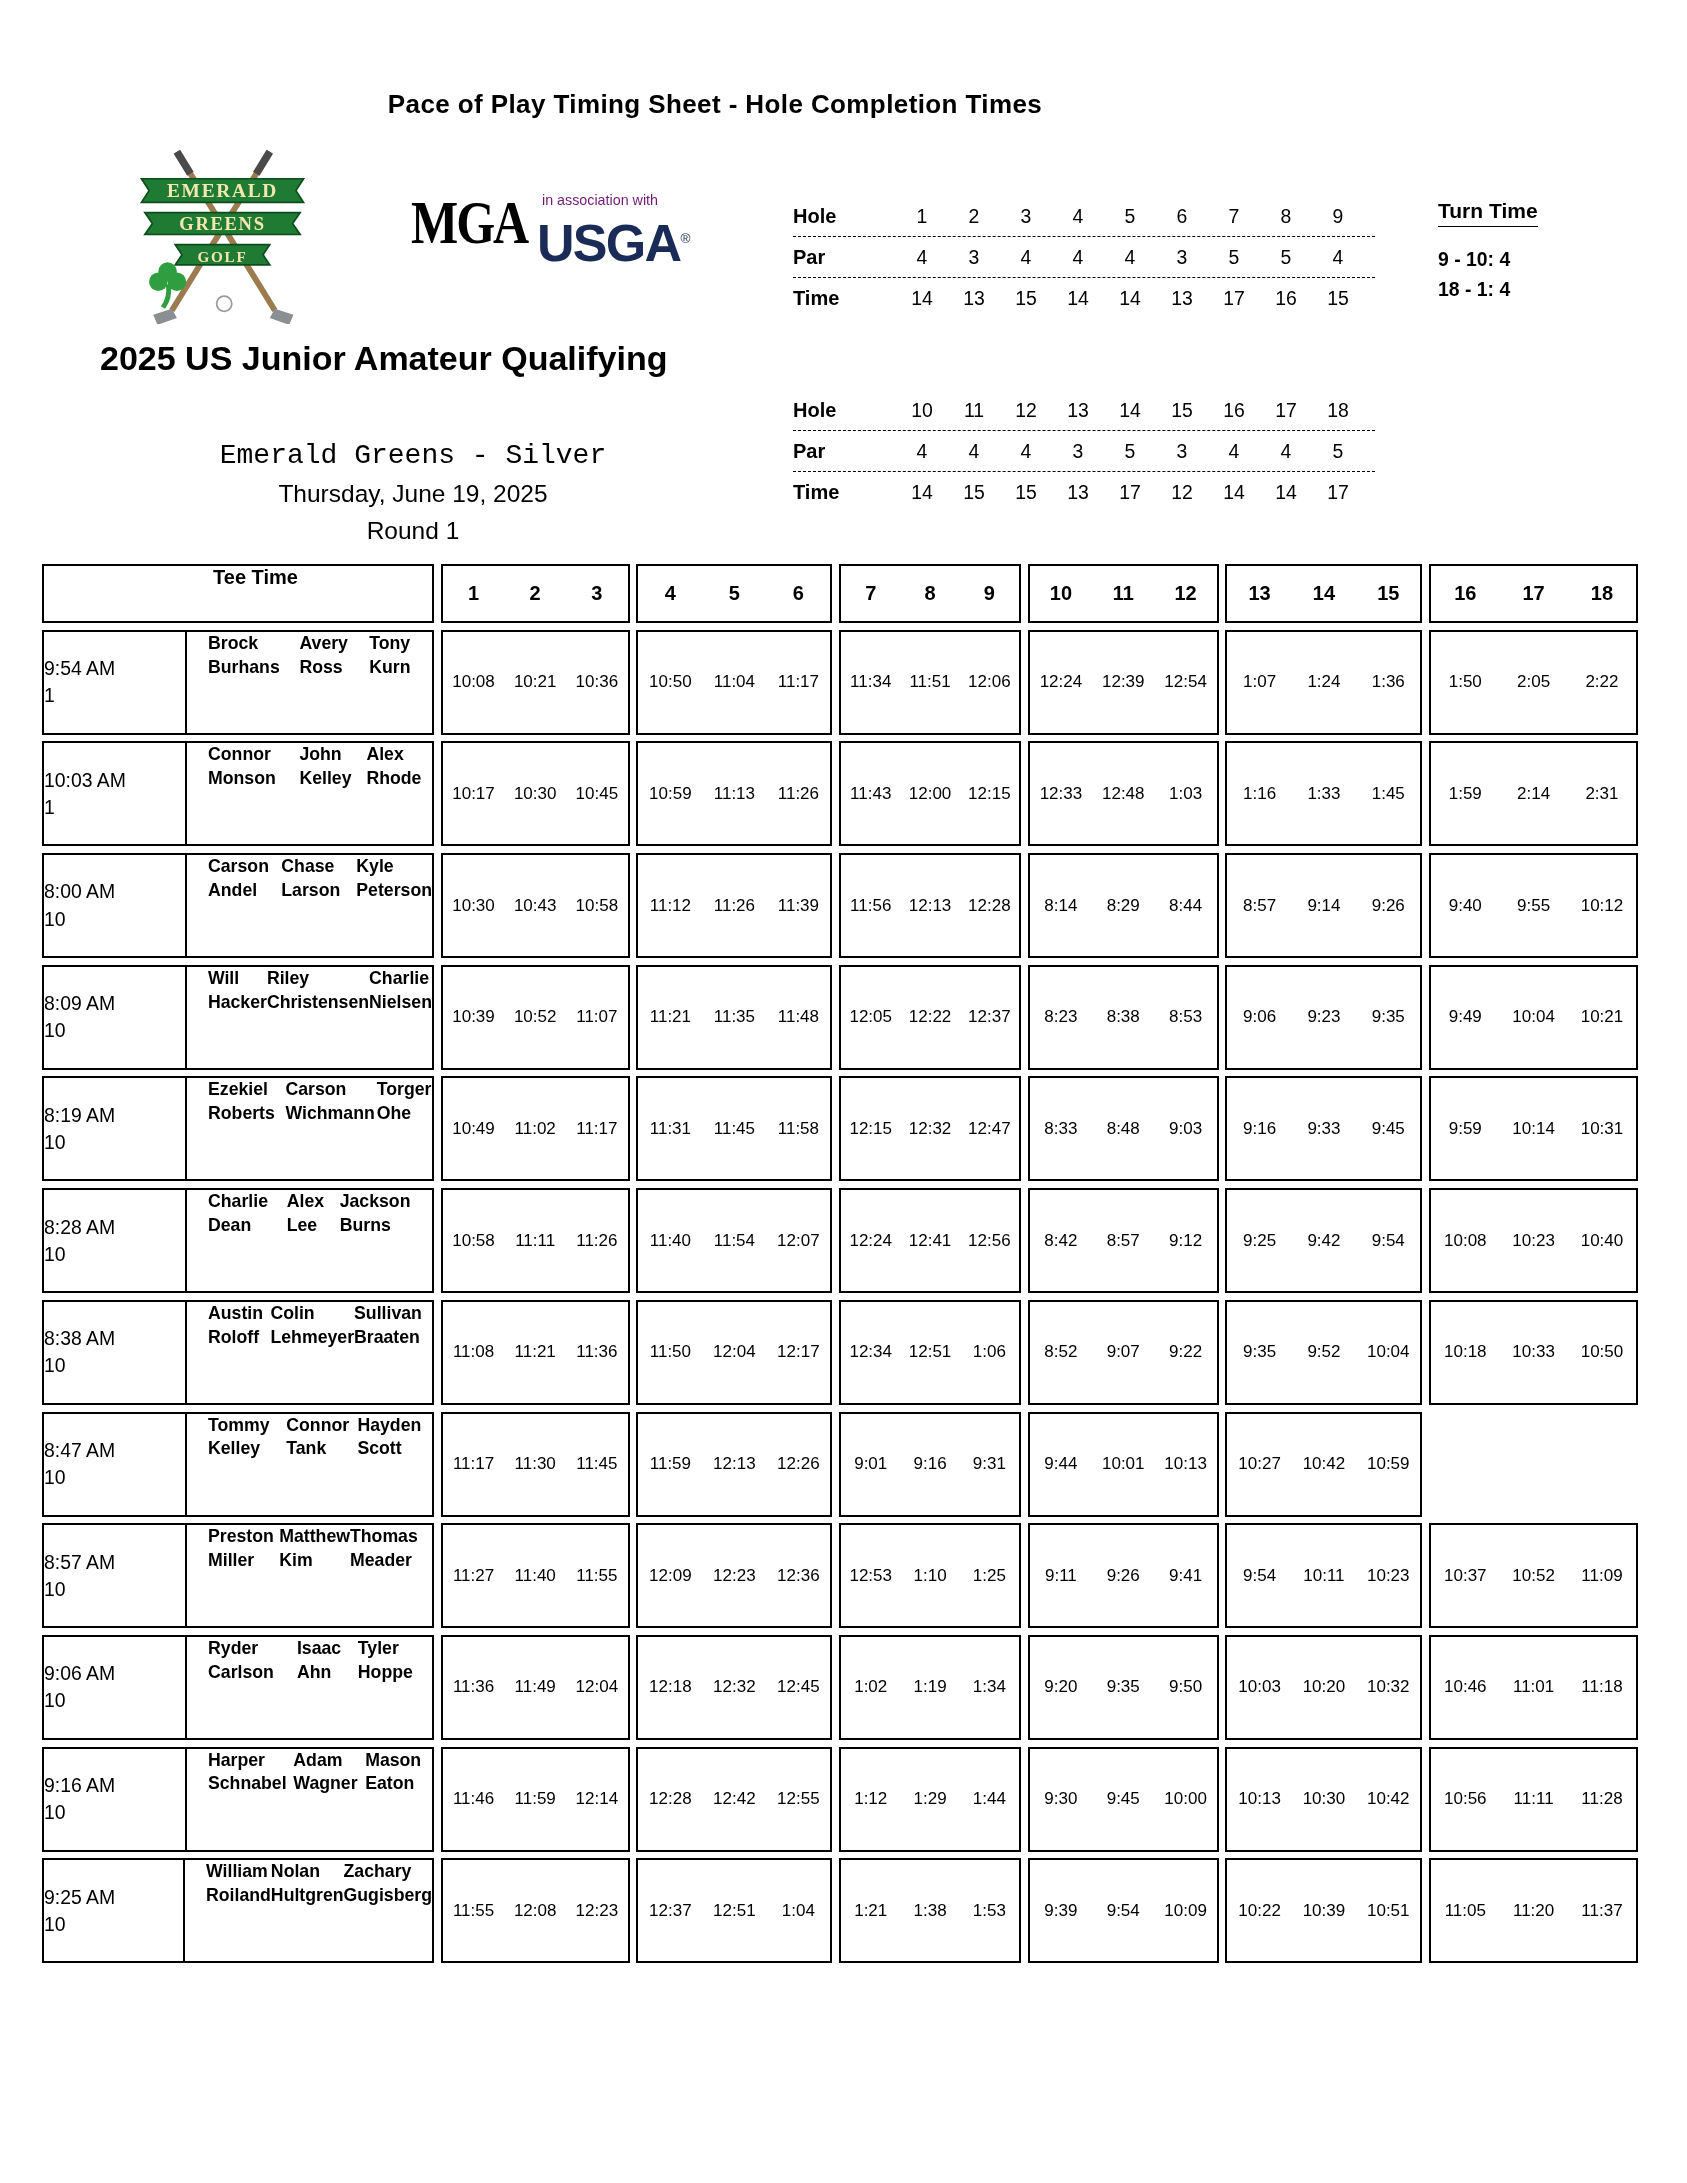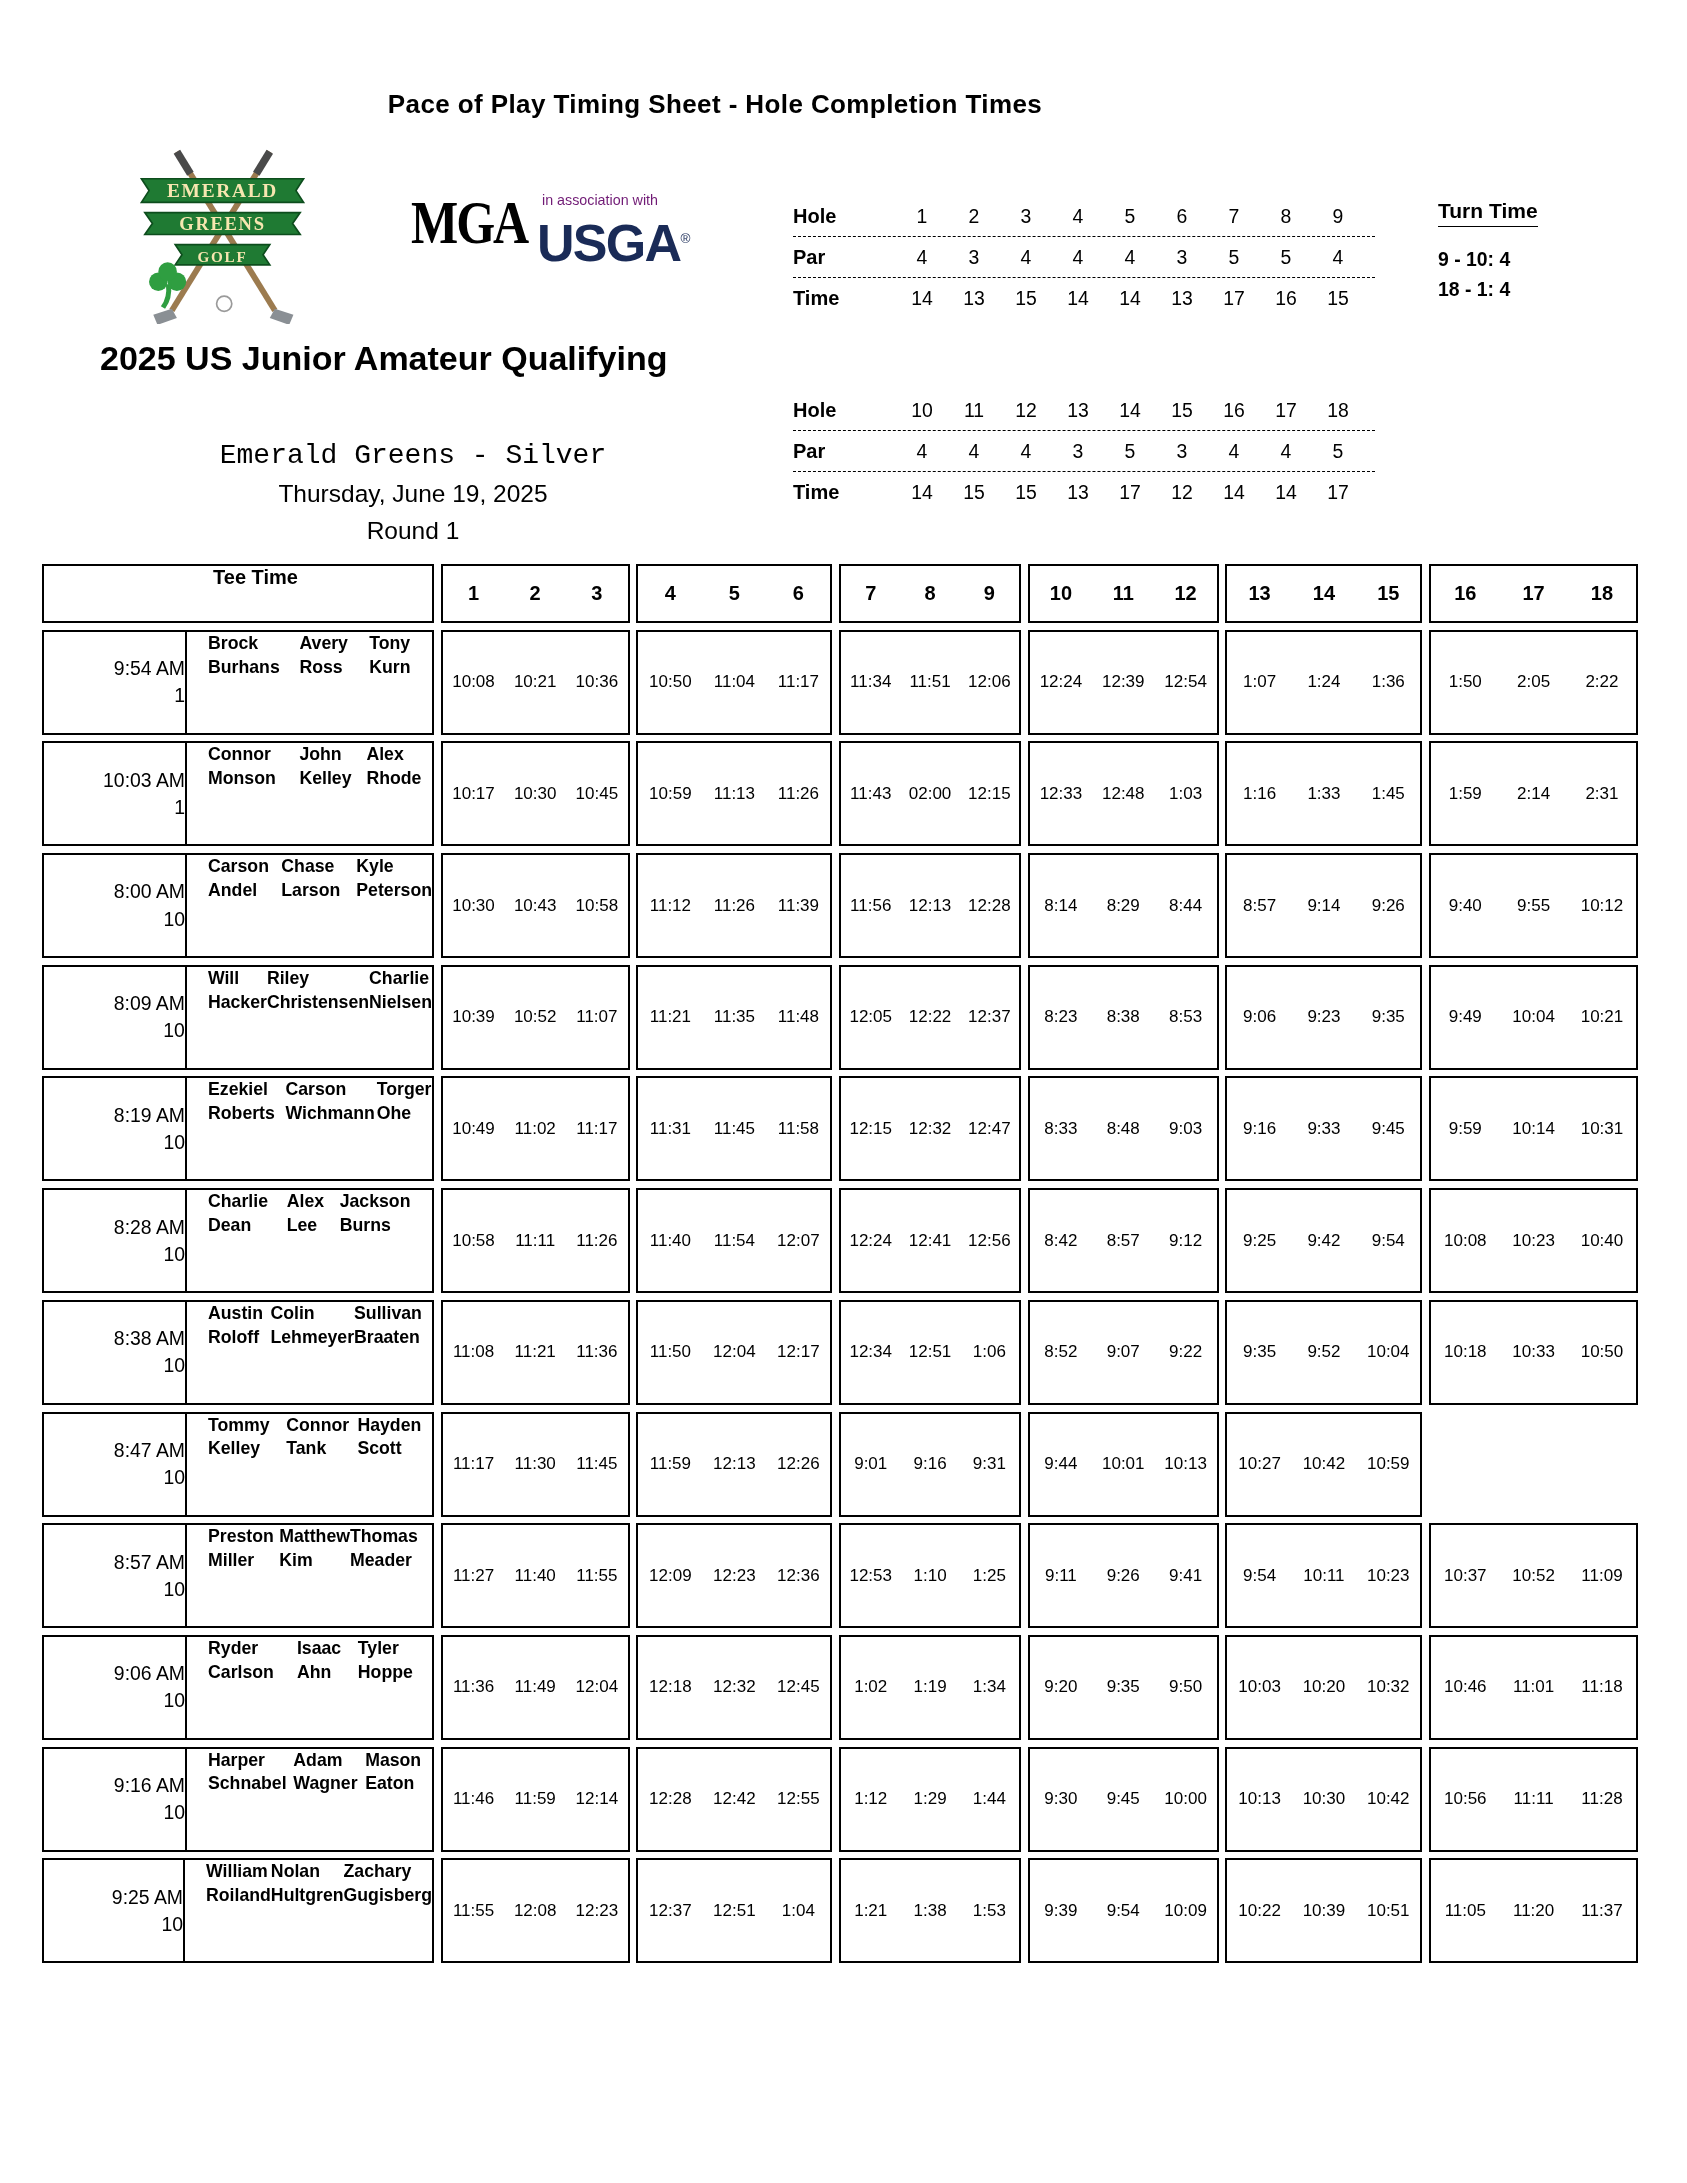--- a/index.html
+++ b/index.html
@@ -75,21 +75,21 @@
   .row > .g:nth-child(3){ width:196px; }
   .row > .g:nth-child(4){ width:182px; }
   .row > .g:nth-child(5){ width:191px; }
   .row > .g:nth-child(6){ width:197px; }
   .row > .g:nth-child(7){ width:209px; }
   .header-row .g { font-weight:700; font-size:20px; }
   .body-row .g span { font-size:17px; white-space:nowrap; }
 
   .tee {
     width:143px; border-right:2.5px solid #000;
-    display:flex; flex-direction:column; align-items:flex-end; justify-content:center;
+    display:flex; flex-direction:column; align-items:flex-start; justify-content:center;
     gap:4.2px; font-size:19.4px; text-align:center;
   }
   .players {
     flex:1; display:flex; flex-direction:row; justify-content:flex-end;
     padding-left:21px; font-weight:700; font-size:17.7px; line-height:1.35;
   }
 </style>
 </head>
 <body>
 
@@ -271,21 +271,21 @@
             <span>10:30</span>
             <span>10:45</span>
           </div>
     <div class="g">
             <span>10:59</span>
             <span>11:13</span>
             <span>11:26</span>
           </div>
     <div class="g">
             <span>11:43</span>
-            <span>02:00</span>
+            <span>12:00</span>
             <span>12:15</span>
           </div>
     <div class="g">
             <span>12:33</span>
             <span>12:48</span>
             <span>1:03</span>
           </div>
     <div class="g">
             <span>1:16</span>
             <span>1:33</span>

